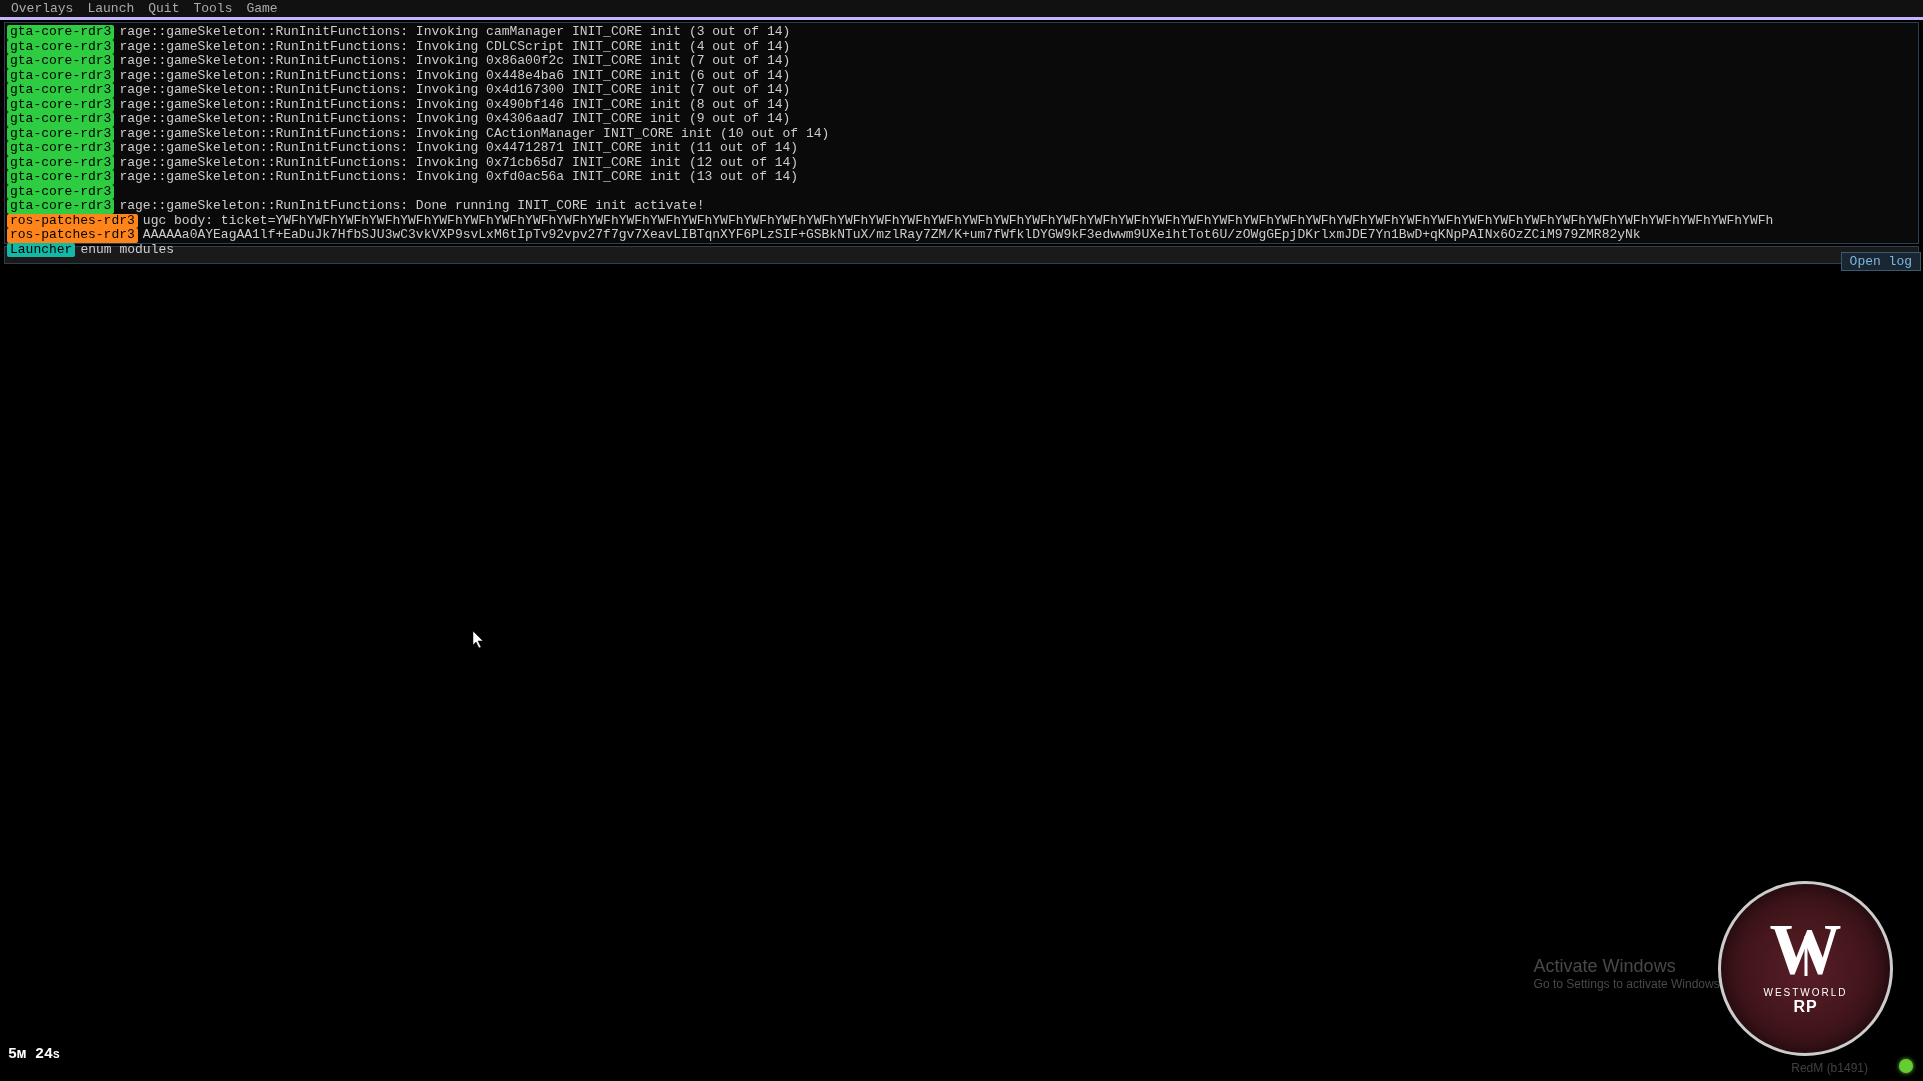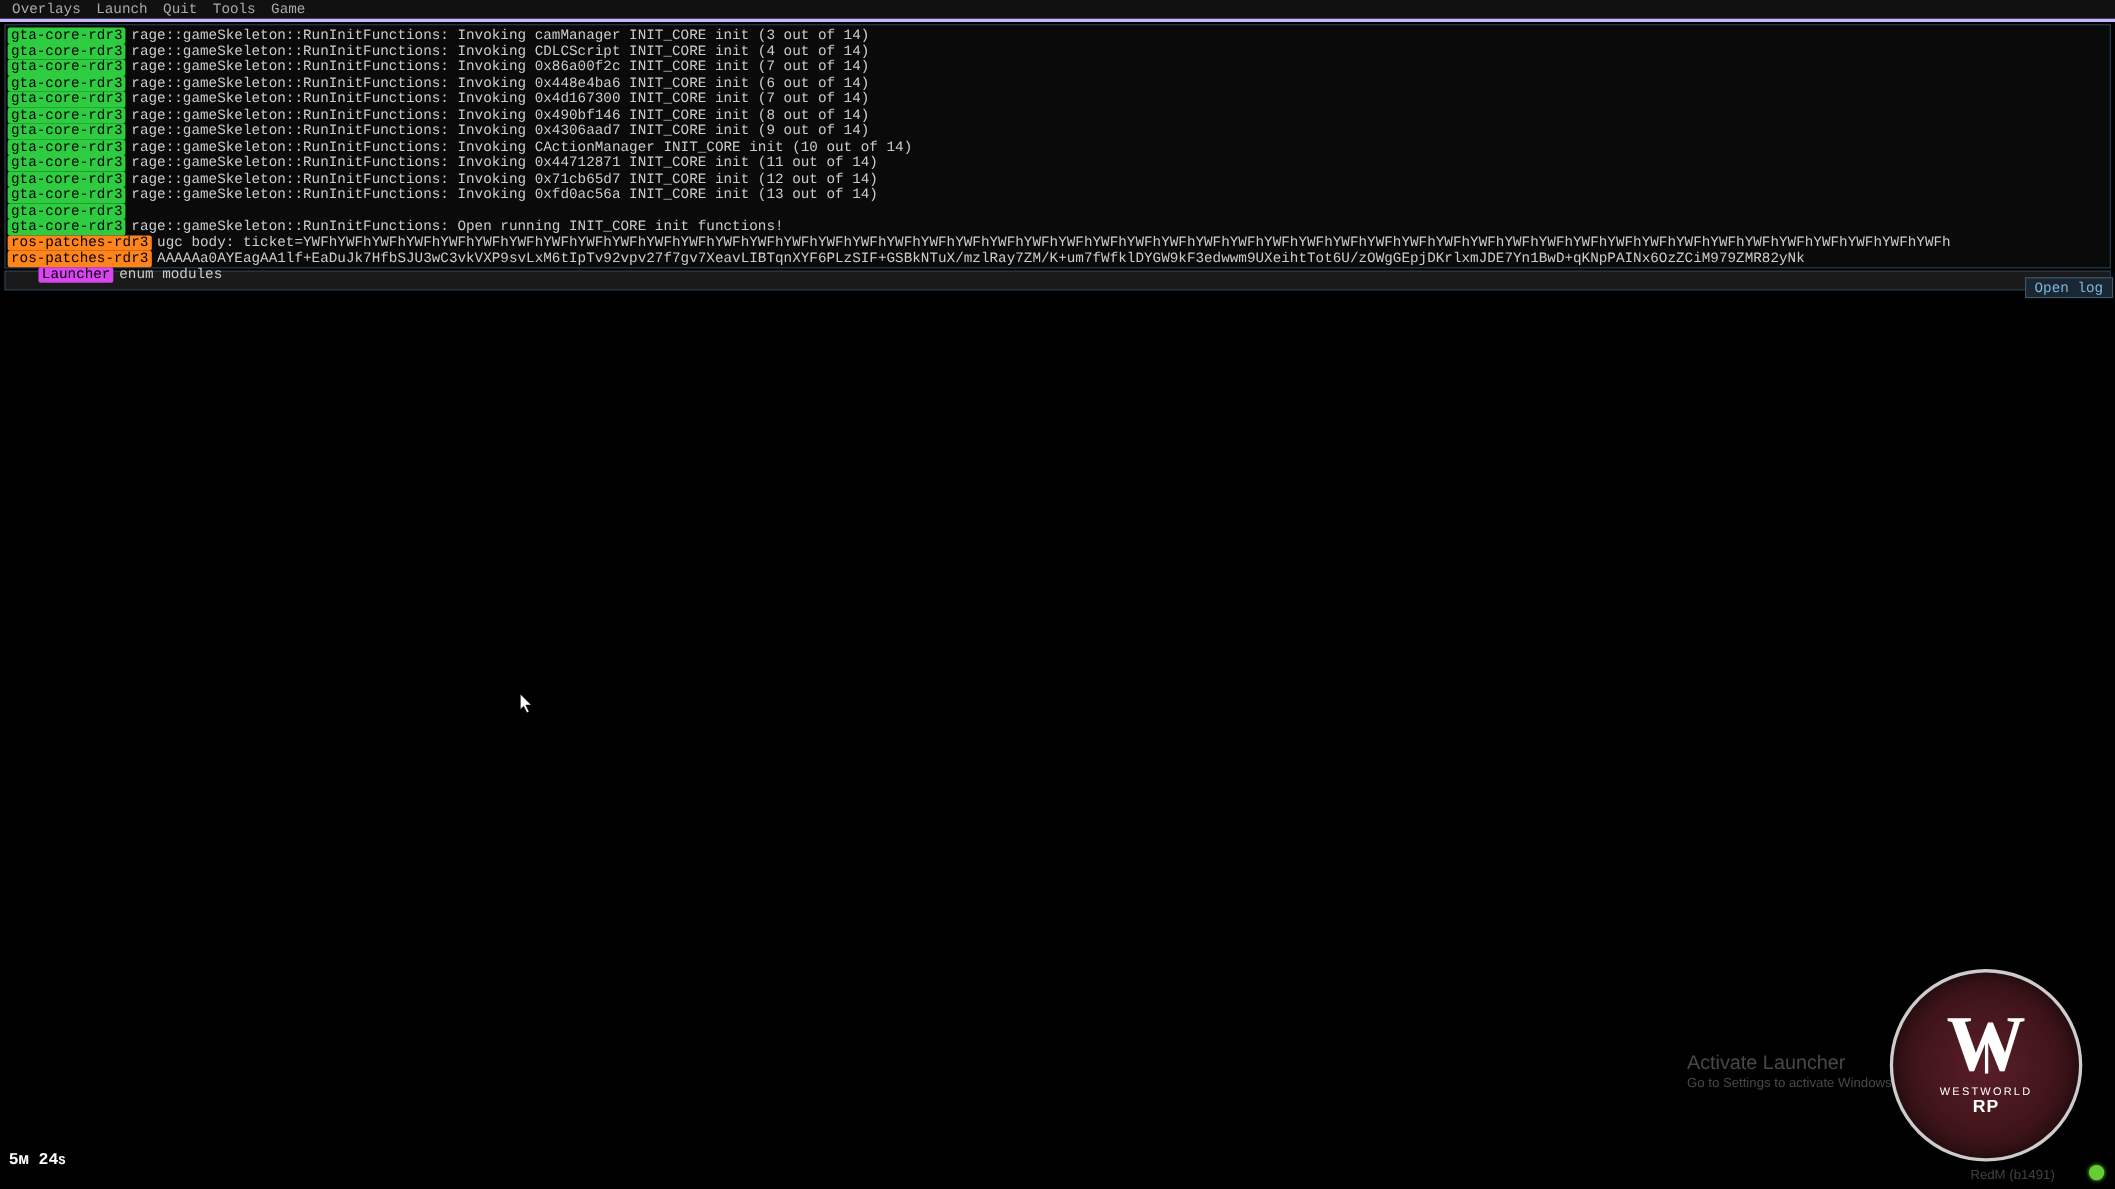--- a/index.html
+++ b/index.html
@@ -50,21 +50,21 @@
       display: inline-block;
       padding: 0 3px;
       margin-right: 5px;
       color: #000;
       font-weight: normal;
       border-radius: 2px;
       flex-shrink: 0;
     }
     .tag-green { background: #2ecc40; }
     .tag-orange { background: #ff851b; }
-    .tag-cyan { background: #d946ef; margin-left: 28px; }
+    .tag-cyan { background: #14b8a6; }
     .log-text { color: #ccc; white-space: pre; overflow: hidden; }
     
     .open-log-btn {
       position: absolute;
       right: 2px;
       top: 252px;
       background: #1a2632;
       color: #7ab8e0;
       border: 1px solid #3a5a72;
       padding: 1px 8px;
@@ -240,21 +240,21 @@
       </div>
       <div class="log-line">
         <span class="tag tag-green">gta-core-rdr3</span>
         <span class="log-text">rage::gameSkeleton::RunInitFunctions: Invoking 0xfd0ac56a INIT_CORE init (13 out of 14)</span>
       </div>
       <div class="log-line">
         <span class="tag tag-green">gta-core-rdr3</span>
       </div>
       <div class="log-line">
         <span class="tag tag-green">gta-core-rdr3</span>
-        <span class="log-text">rage::gameSkeleton::RunInitFunctions: Open running INIT_CORE init functions!</span>
+        <span class="log-text">rage::gameSkeleton::RunInitFunctions: Done running INIT_CORE init activate!</span>
       </div>
       <div class="log-line">
         <span class="tag tag-orange">ros-patches-rdr3</span>
         <span class="log-text">ugc body: ticket=YWFhYWFhYWFhYWFhYWFhYWFhYWFhYWFhYWFhYWFhYWFhYWFhYWFhYWFhYWFhYWFhYWFhYWFhYWFhYWFhYWFhYWFhYWFhYWFhYWFhYWFhYWFhYWFhYWFhYWFhYWFhYWFhYWFhYWFhYWFhYWFhYWFhYWFhYWFhYWFhYWFhYWFhYWFhYWFhYWFhYWFhYWFhYWFh</span>
       </div>
       <div class="log-line">
         <span class="tag tag-orange">ros-patches-rdr3</span>
         <span class="log-text">AAAAAa0AYEagAA1lf+EaDuJk7HfbSJU3wC3vkVXP9svLxM6tIpTv92vpv27f7gv7XeavLIBTqnXYF6PLzSIF+GSBkNTuX/mzlRay7ZM/K+um7fWfklDYGW9kF3edwwm9UXeihtTot6U/zOWgGEpjDKrlxmJDE7Yn1BwD+qKNpPAINx6OzZCiM979ZMR82yNk</span>
       </div>
       <div class="log-line">
@@ -270,21 +270,21 @@
 
 <div class="cursor-pointer">
   <svg class="cursor-svg" viewBox="0 0 14 20">
     <path d="M1 1 L1 15 L4 12 L7 18 L9 17 L6 11 L11 11 Z" fill="#fff" stroke="#000" stroke-width="0.5"></path>
   </svg>
 </div>
 
 <div class="timer">5ᴍ 24s</div>
 
 <div class="activate-watermark">
-  <div class="line1">Activate Launcher</div>
+  <div class="line1">Activate Windows</div>
   <div class="line2">Go to Settings to activate Windows.</div>
 </div>
 
 <div class="logo-badge">
   <div class="logo-w">W</div>
   <div class="logo-text1">WESTWORLD</div>
   <div class="logo-text2">RP</div>
 </div>
 
 <div class="bottom-status">RedM (b1491)</div>

